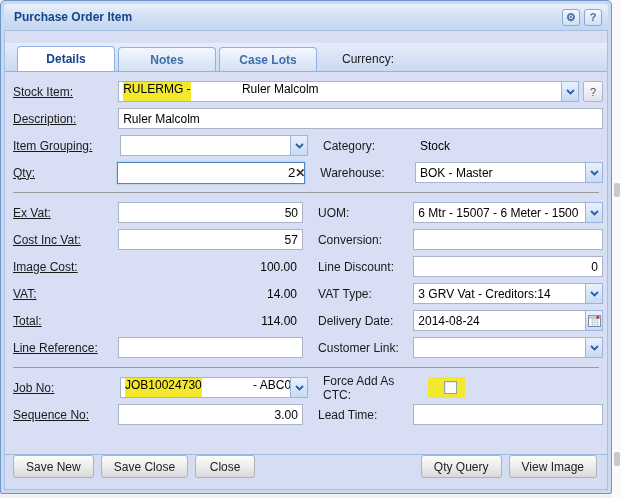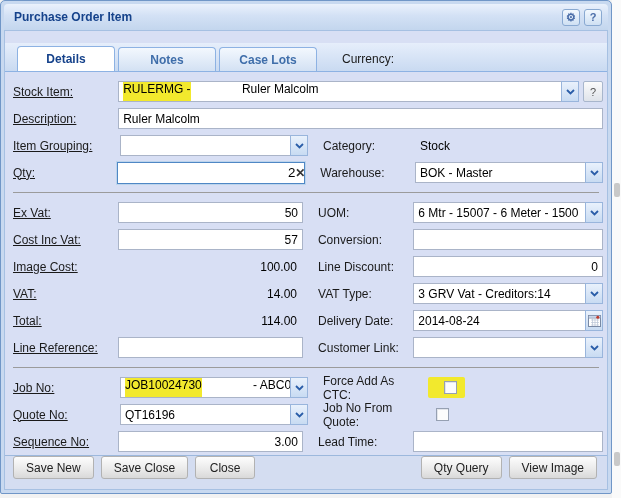--- a/index.html
+++ b/index.html
@@ -256,33 +256,20 @@
                 <path d="M1 1 L4.5 4.5 L8 1" fill="none" stroke="#2a5da8" stroke-width="1.8"></path>
               </svg>
           </div>
         </div>
         <span class="lbl2">Force Add As CTC:</span>
         <span class="hl-wrap">
           <span class="checkbox"></span>
         </span>
       </div>
 
-      <div class="row">
-        <span class="lbl">Quote No:</span>
-        <div class="combo w1">
-          <input value="QT16196" style="">
-          <div class="trigger">
-            <svg width="9" height="6" viewBox="0 0 9 6">
-                <path d="M1 1 L4.5 4.5 L8 1" fill="none" stroke="#2a5da8" stroke-width="1.8"></path>
-              </svg>
-          </div>
-        </div>
-        <span class="lbl2">Job No From Quote:</span>
-        <span class="checkbox" style="margin-left:16px;"></span>
-      </div>
 
       <div class="row">
         <span class="lbl">Sequence No:</span>
         <input class="txt num w1" value="3.00" style="">
         <span class="lbl2">Lead Time:</span>
         <input class="txt w2" value="" style="">
       </div>
 
     </div>
 

